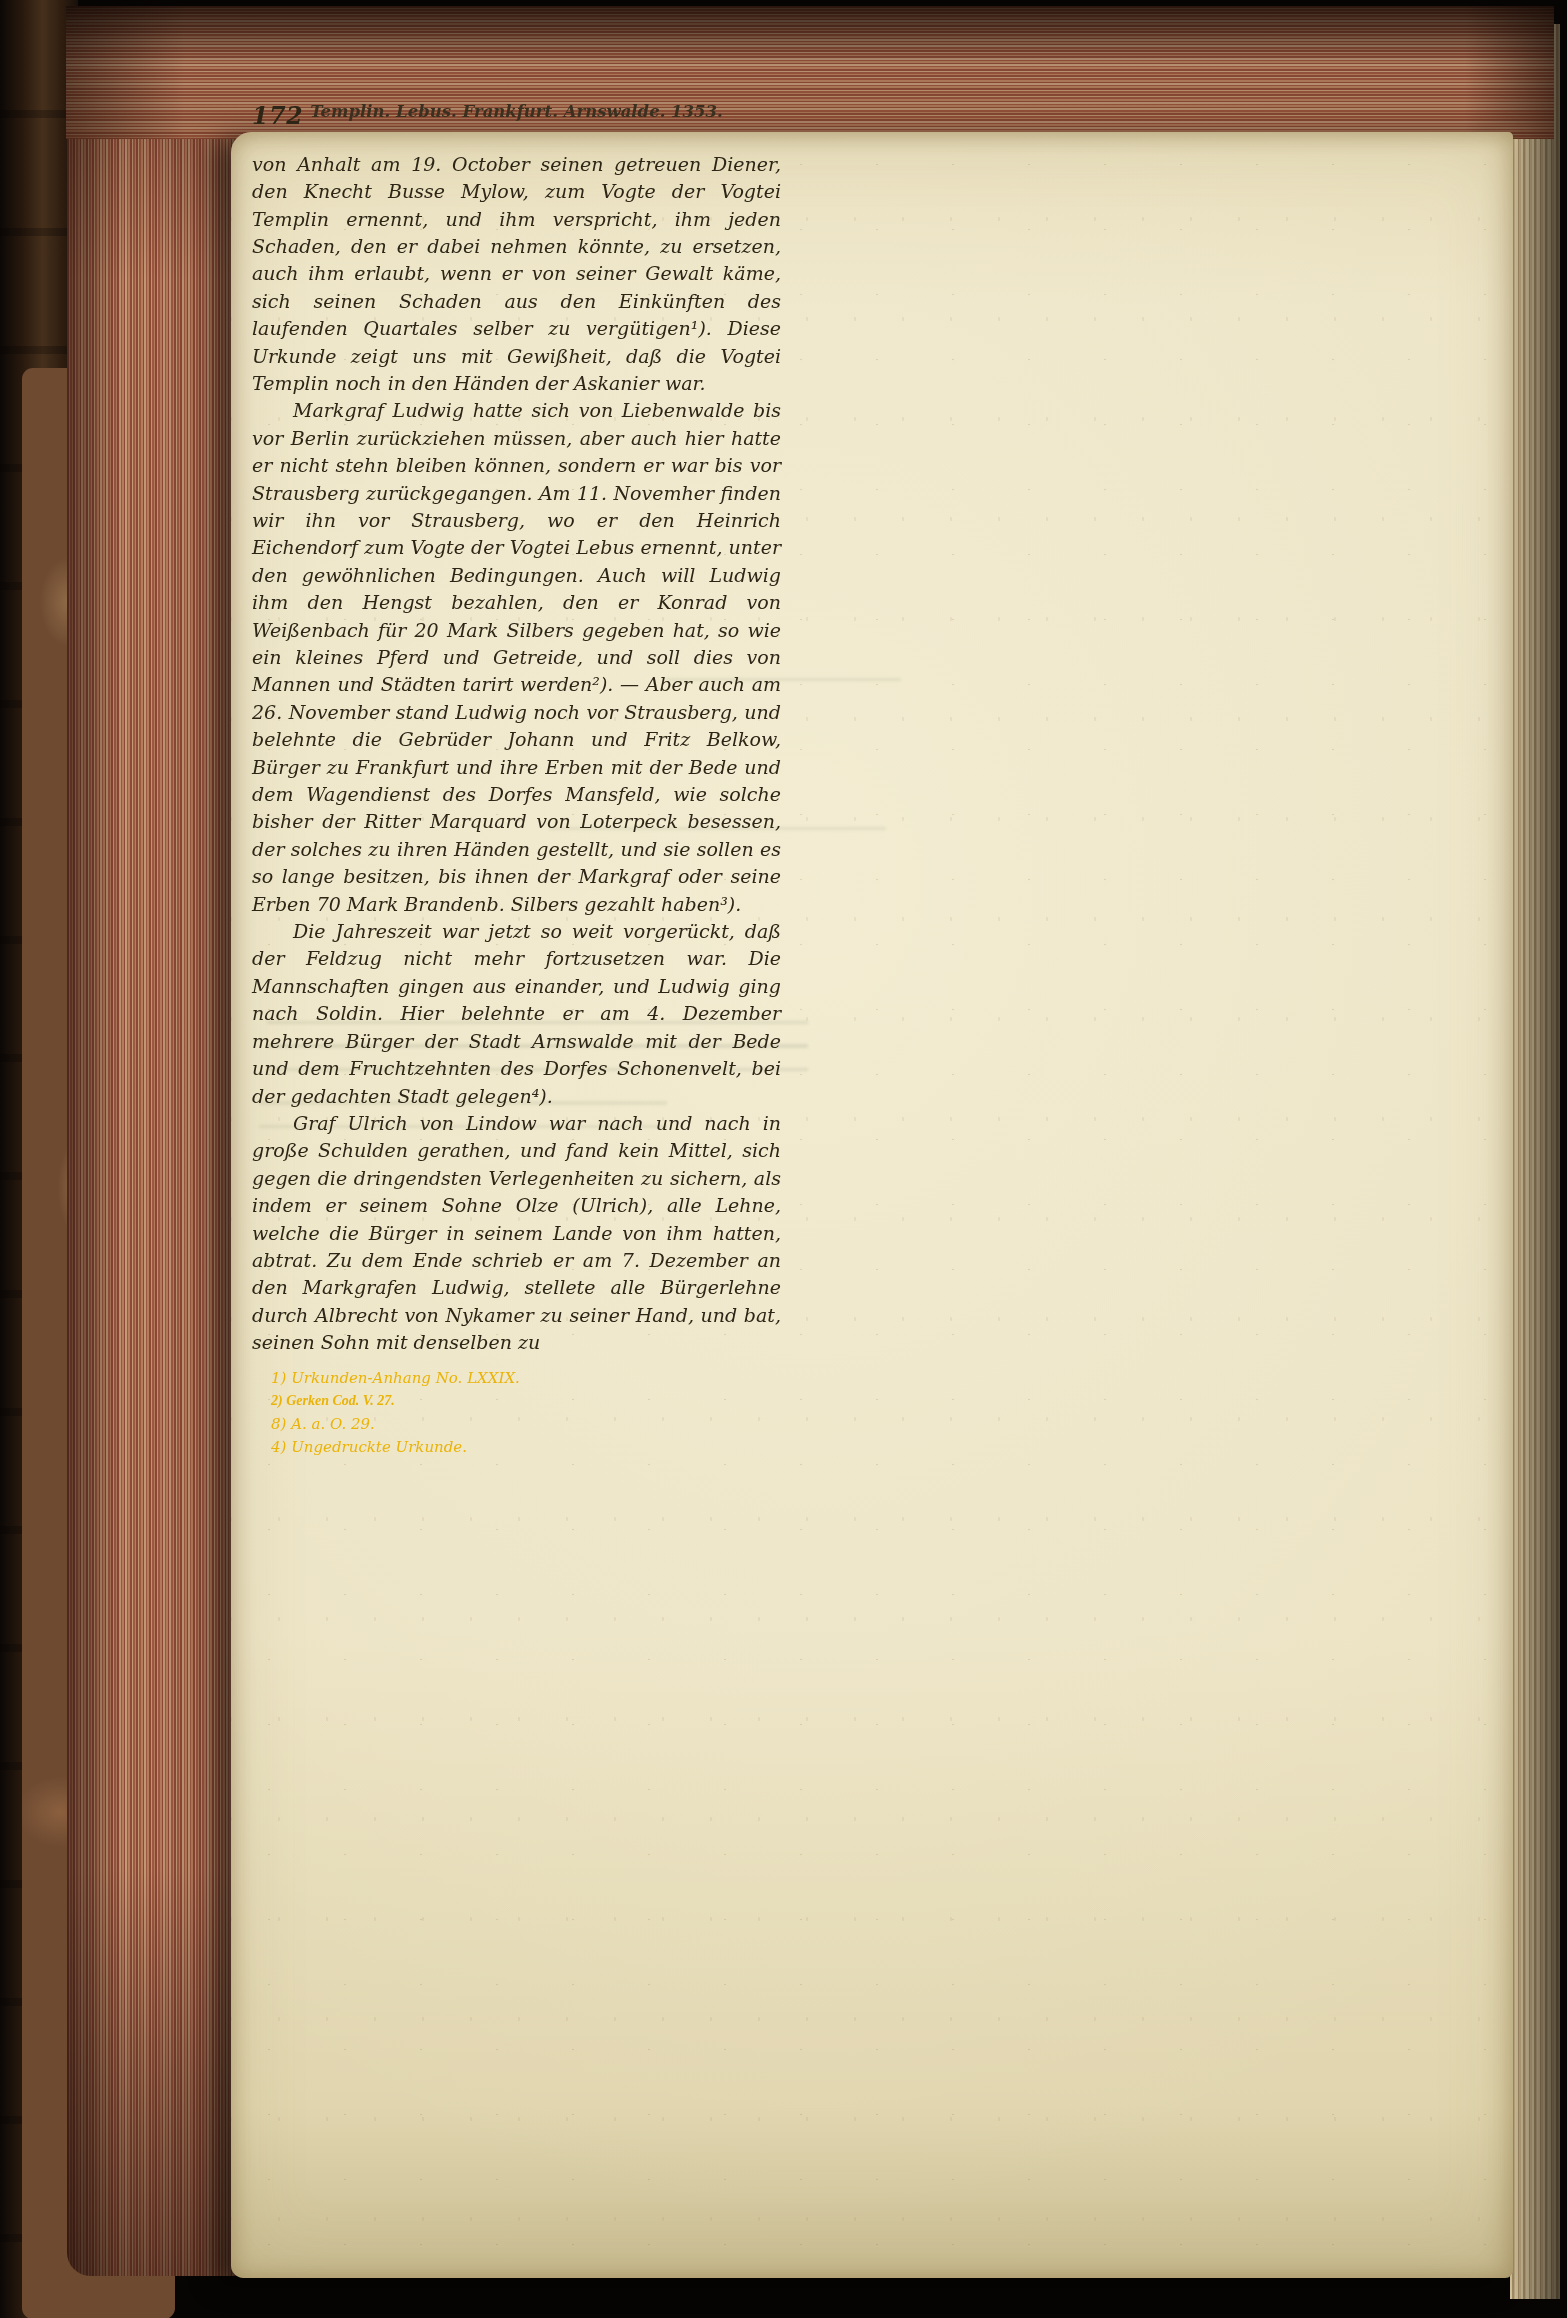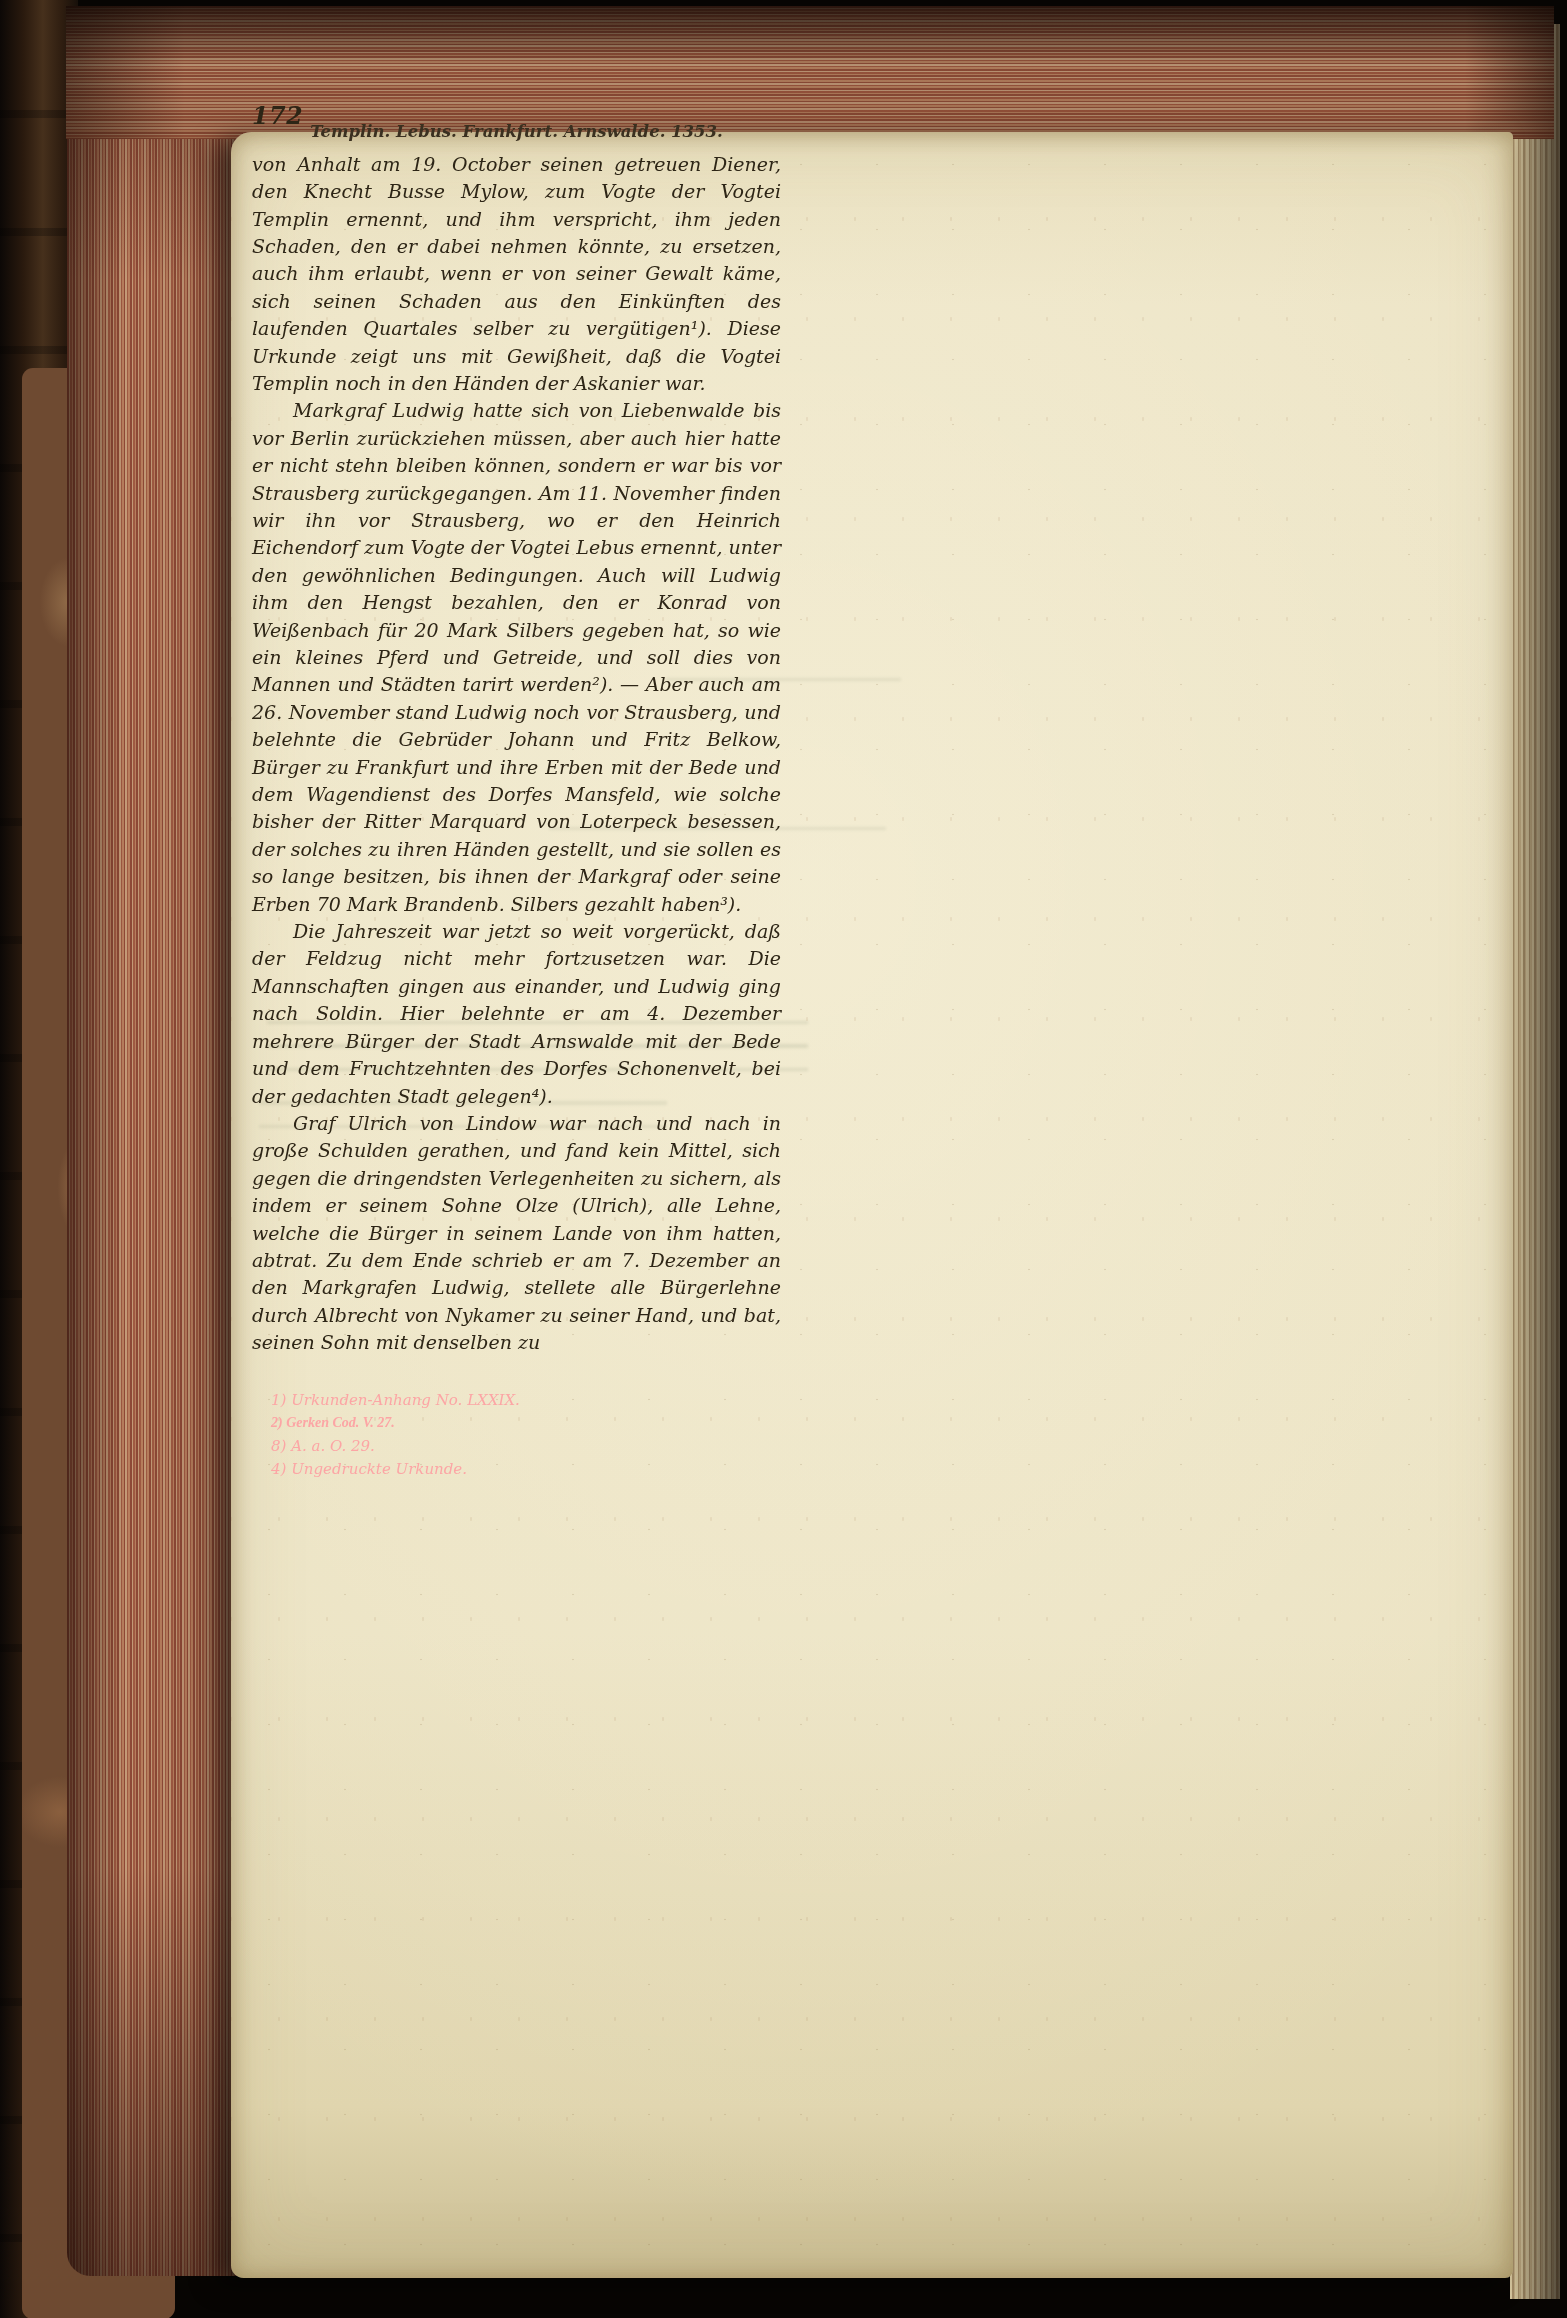--- a/index.html
+++ b/index.html
@@ -135,44 +135,44 @@
     position: absolute;
     left: 0; top: 0;
     font-size: 23.5px;
     font-weight: bold;
     letter-spacing: 0.8px;
     color: #2d2516;
   }
   .head-title {
     display: block;
     text-align: center;
-    padding-top: 20px;
+    padding-top: 0;
     font-size: 16.5px;
     font-weight: bold;
     color: #3a3020;
   }
   .body-text {
     margin-top: 15.7px;
     font-size: 19px;
     line-height: 27.4px;
     text-align: justify;
   }
   .para {
     margin: 0;
     text-indent: 41px;
   }
   .para.first {
     text-indent: 0;
   }
   .footnotes {
-    margin-top: 32px;
+    margin-top: 10px;
     padding-left: 19px;
     font-size: 15px;
     line-height: 22.3px;
-    color: #fca5a5;
+    color: #eab308;
   }
   .footnote { margin: 0 0 0.8px 0; }
   .footnote-latin {
     font-family: "Liberation Serif", serif;
     font-weight: bold;
     font-size: 14px;
   }
 </style>
 </head>
 <body>

